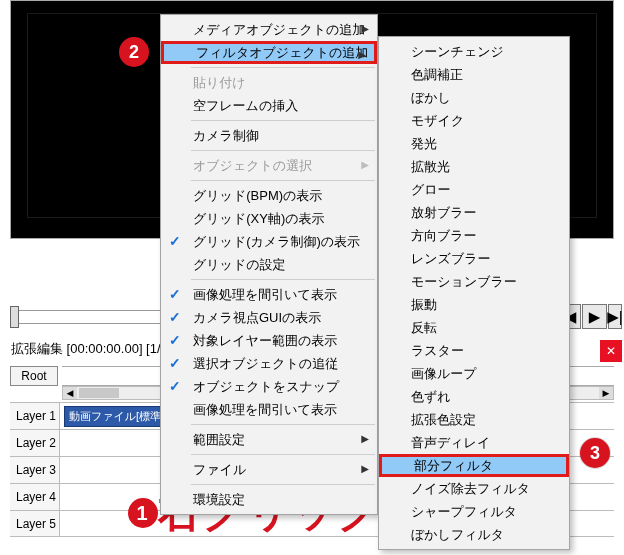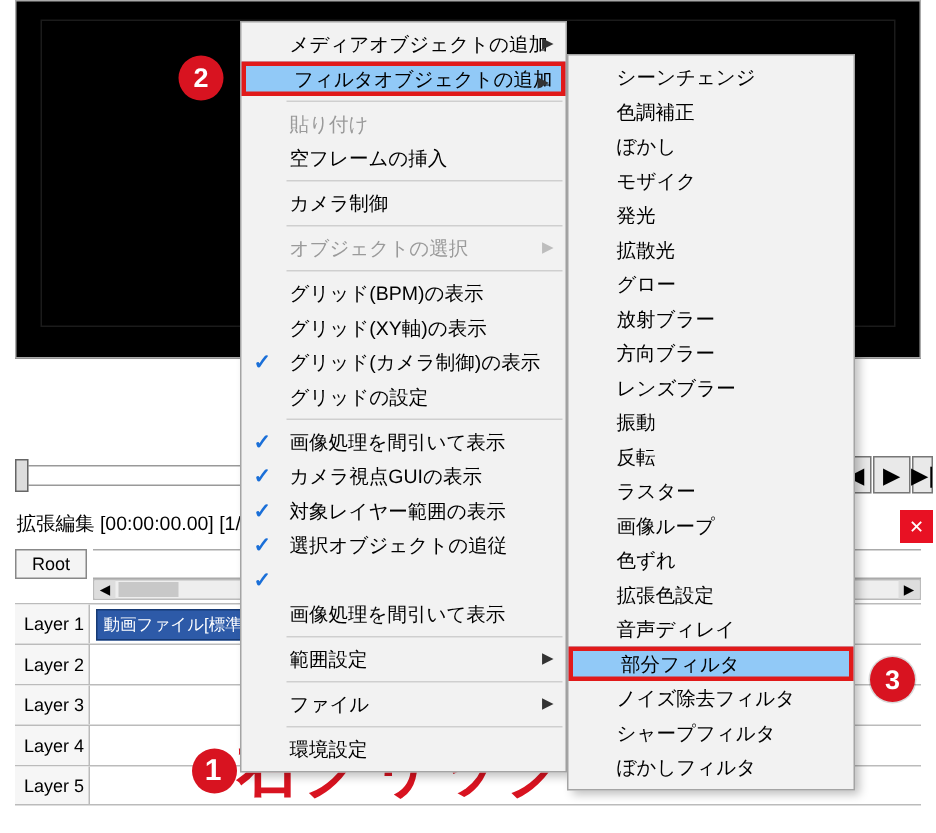--- a/index.html
+++ b/index.html
@@ -245,20 +245,21 @@
     <div class="menu-item">
       <span class="check">✓</span>
       <span>対象レイヤー範囲の表示</span>
     </div>
     <div class="menu-item">
       <span class="check">✓</span>
       <span>選択オブジェクトの追従</span>
     </div>
     <div class="menu-item">
       <span class="check">✓</span>
+      <span>オブジェクトをスナップ</span>
     </div>
     <div class="menu-item">
       <span>画像処理を間引いて表示</span>
     </div>
     <div class="menu-sep"></div>
     <div class="menu-item">
       <span>範囲設定</span>
       <span class="arrow">▶</span>
     </div>
     <div class="menu-sep"></div>
@@ -297,20 +298,23 @@
       <span>グロー</span>
     </div>
     <div class="menu-item">
       <span>放射ブラー</span>
     </div>
     <div class="menu-item">
       <span>方向ブラー</span>
     </div>
     <div class="menu-item">
       <span>レンズブラー</span>
+    </div>
+    <div class="menu-item">
+      <span>モーションブラー</span>
     </div>
     <div class="menu-item">
       <span>振動</span>
     </div>
     <div class="menu-item">
       <span>反転</span>
     </div>
     <div class="menu-item">
       <span>ラスター</span>
     </div>

